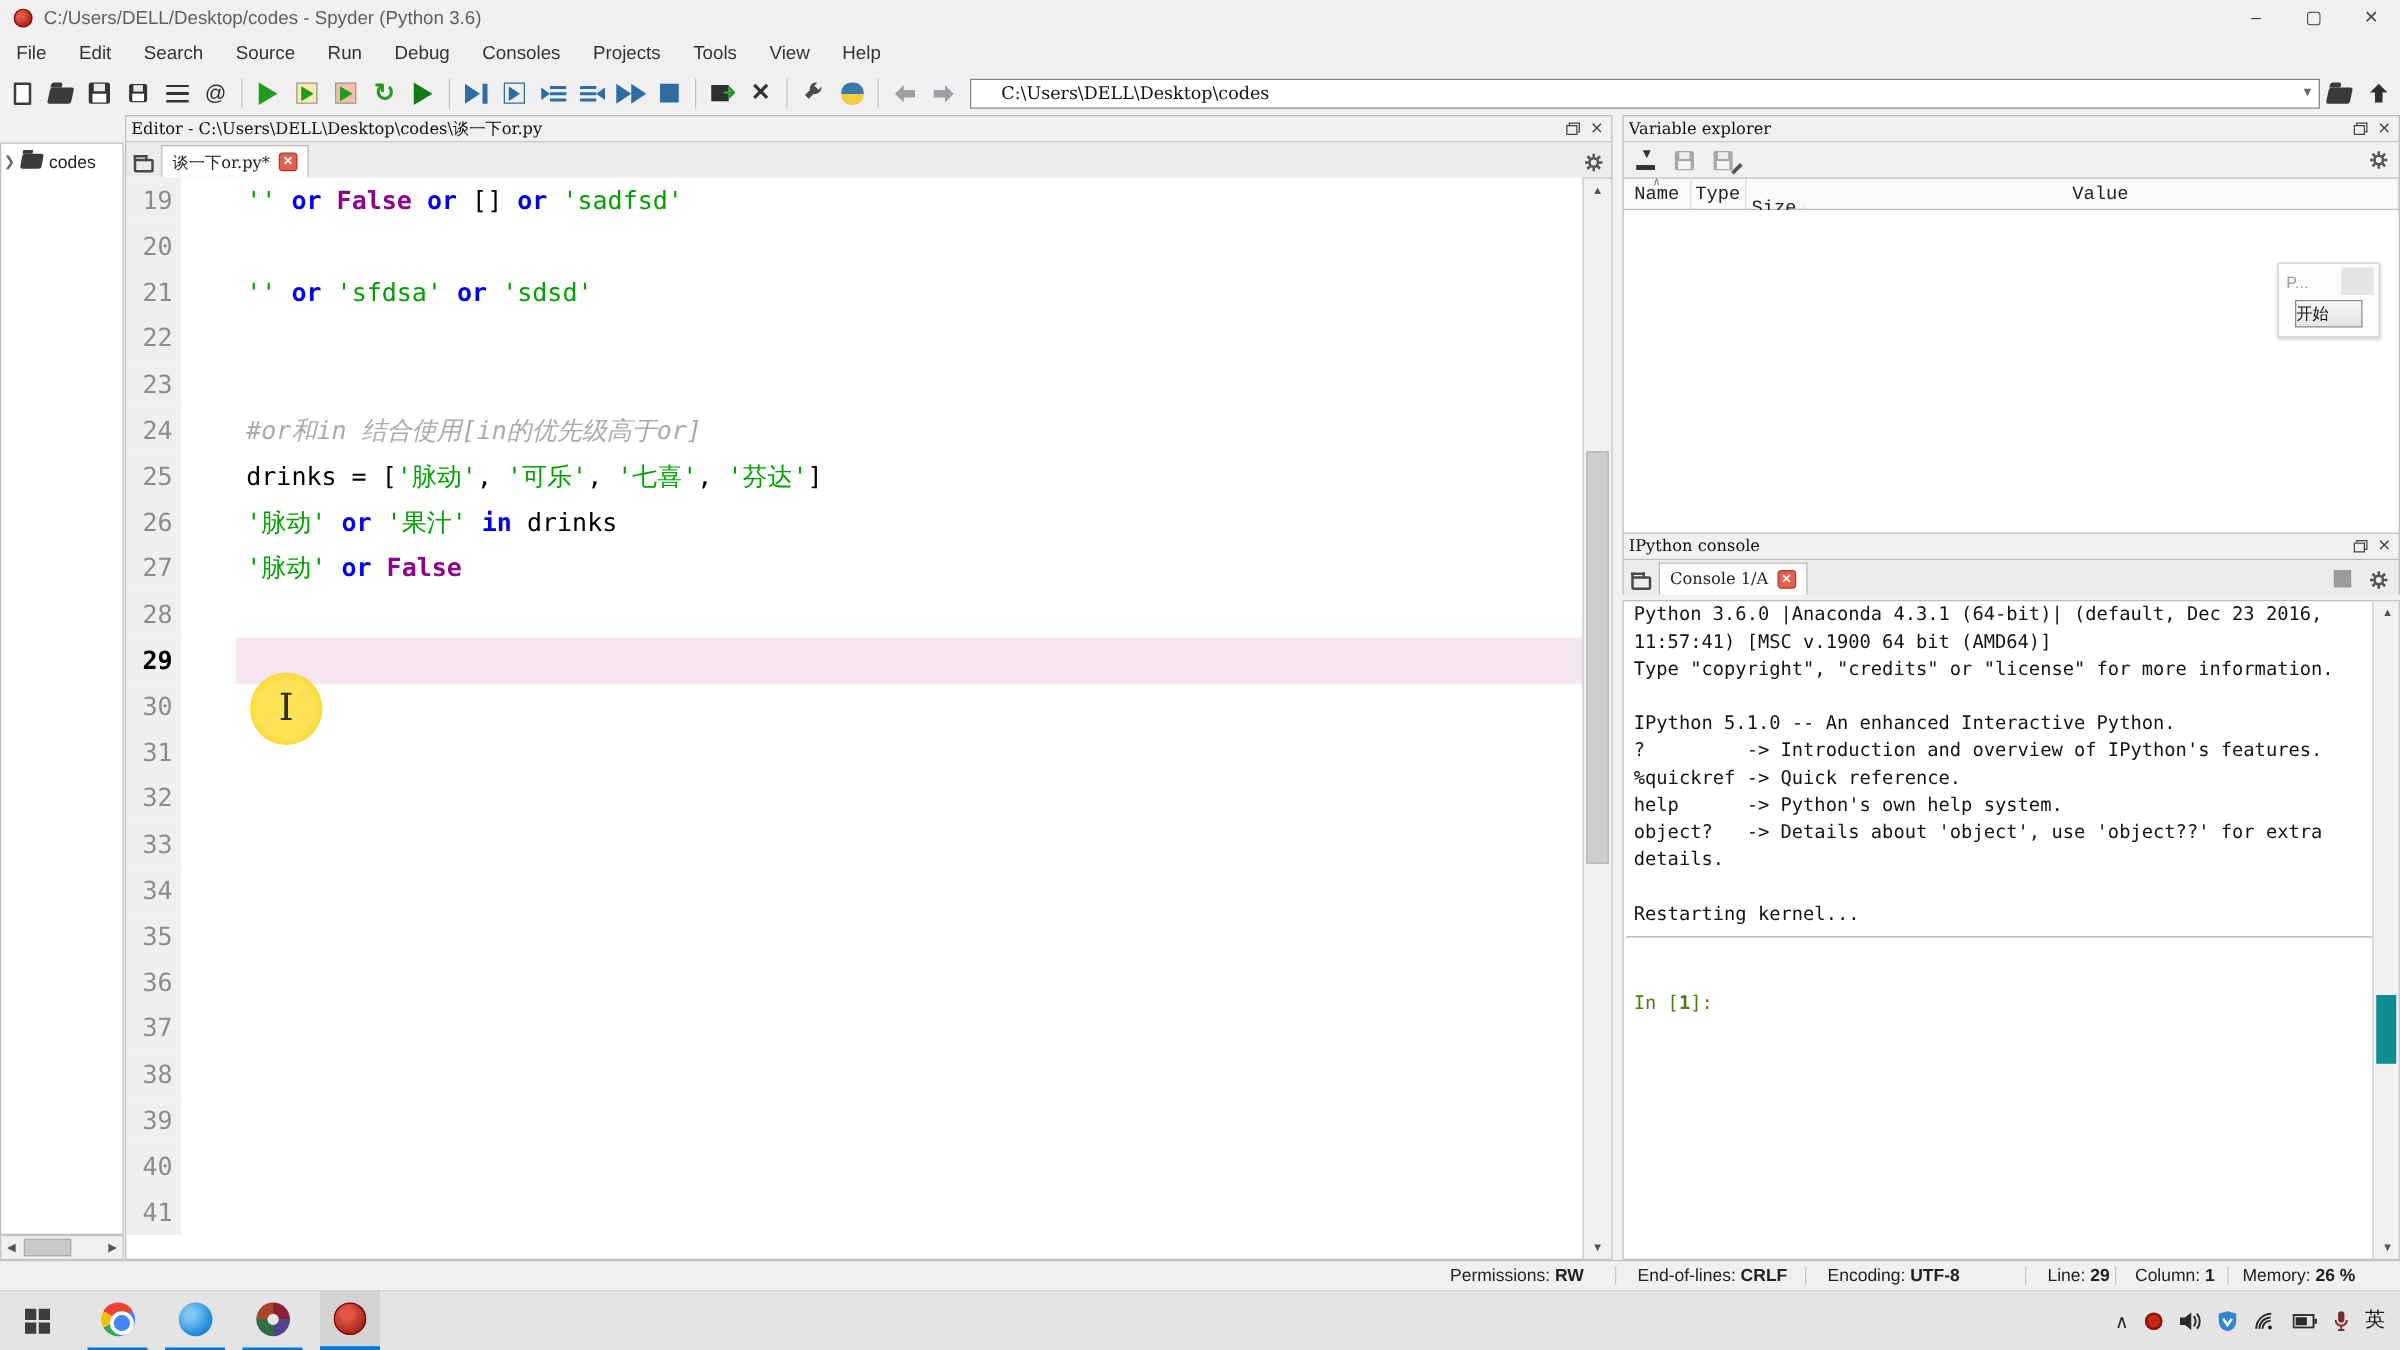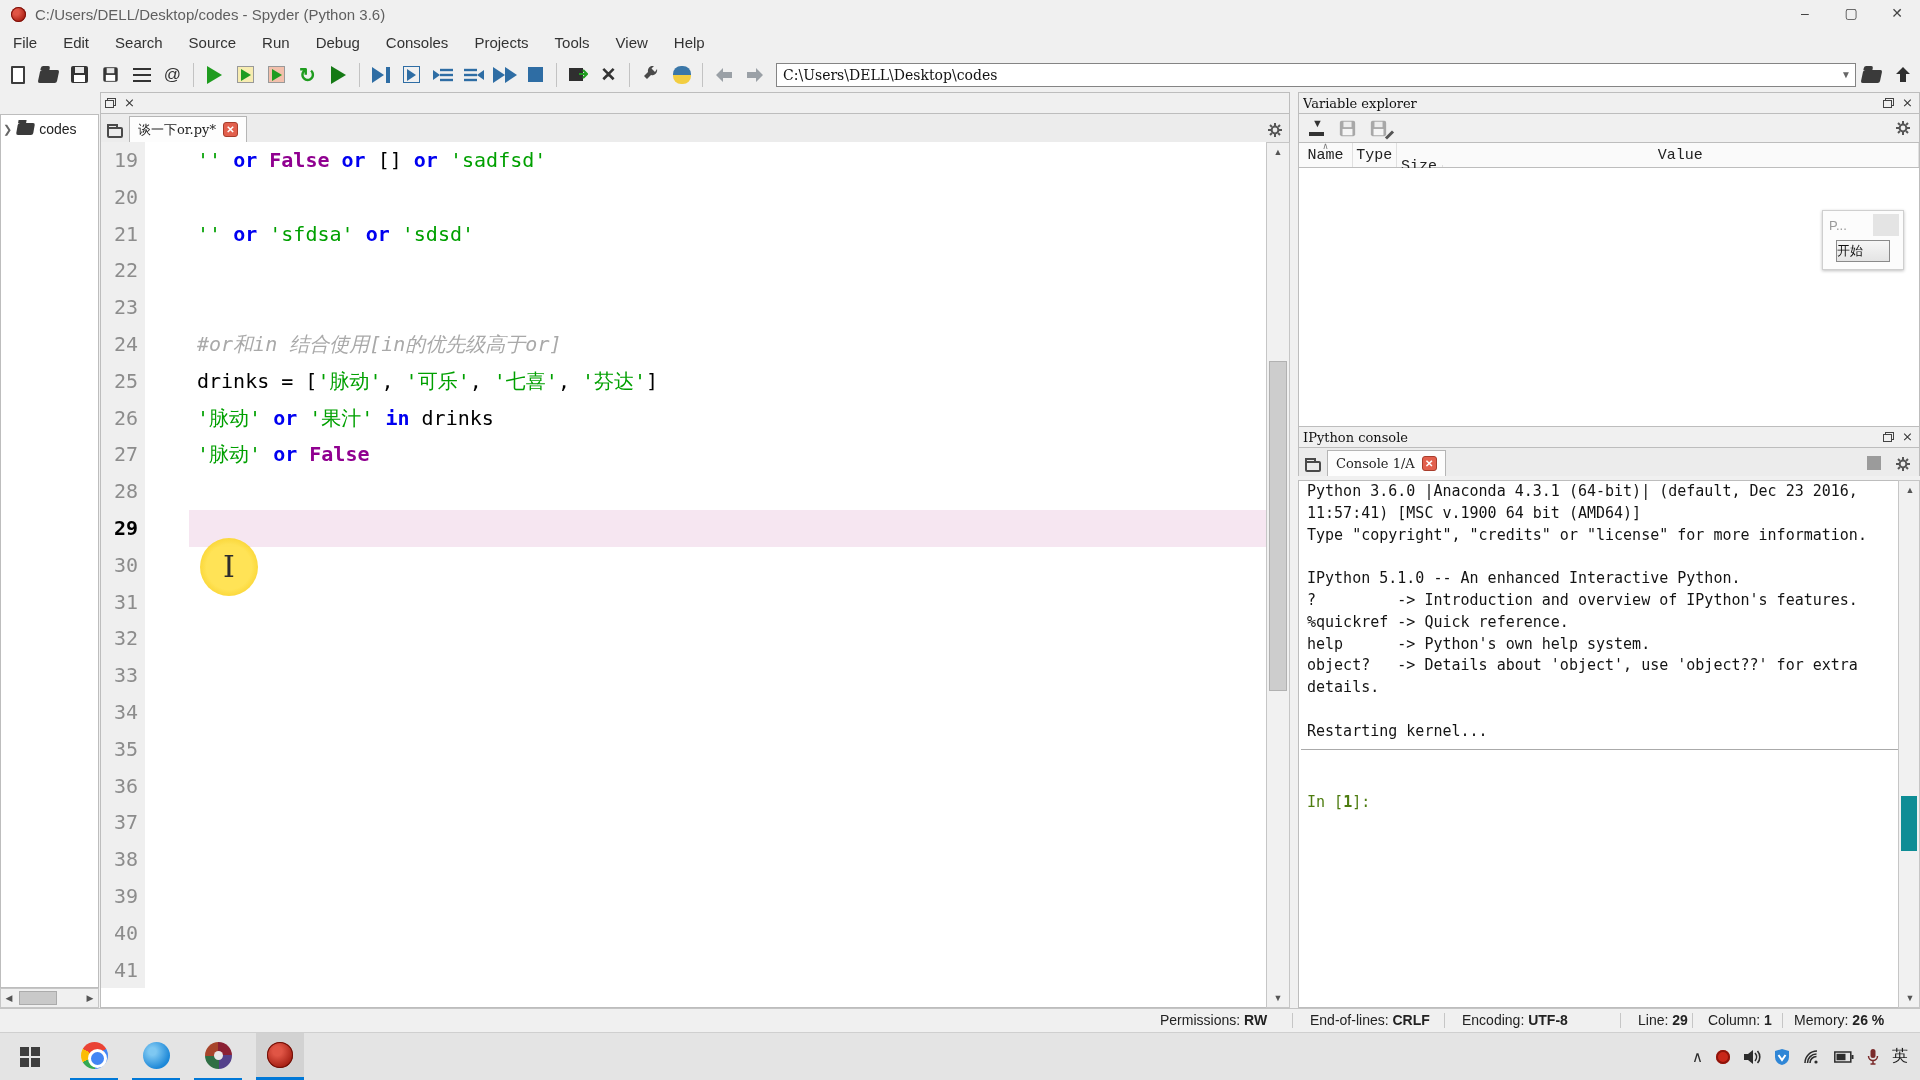--- a/index.html
+++ b/index.html
@@ -34,21 +34,21 @@
       linear-gradient(#333 2px, transparent 2px, transparent 6px, #333 6px, #333 8px, transparent 8px, transparent 12px, #333 12px) ; }
   .tri-g { width:0; height:0; border-left:15px solid #1f9c1f; border-top:9px solid transparent; border-bottom:9px solid transparent; }
   .tri-g.small { border-left-width:10px; border-top-width:6px; border-bottom-width:6px; }
   .cellbox { width:17px; height:17px; border:1px solid #999; display:flex; align-items:center; justify-content:center; }
   .cellbox.yellow { background:#f7ecb1; } .cellbox.red { background:#f3c0ac; }
   .tri-b { width:0; height:0; border-left:12px solid #2e6da4; border-top:8px solid transparent; border-bottom:8px solid transparent; }
   .bar-b { width:4px; height:16px; background:#2e6da4; margin-left:2px; }
   .sq-b { width:15px; height:15px; background:#2e6da4; }
   .pyball { width:18px; height:18px; border-radius:45%; background:linear-gradient(180deg,#3b77a8 50%,#f2cd41 50%); }
   .combo { height:24px; width:1108px; margin-left:6px; background:#fff; border:1px solid #848484; display:flex; align-items:center; position:relative; }
-  .combo-text { font-family:"DejaVu Serif",serif; font-size:14px; color:#111; padding-left:6px; }
+  .combo-text { font-family:"DejaVu Serif",serif; font-size:14px; color:#111; padding-left:24px; }
   .combo-arrow { position:absolute; right:4px; font-size:10px; color:#666; }
 
   svg.i { display:block; }
 
   
   .phead { position:absolute; height:22px; background:#f0f0f0; border:1px solid #bdbdbd; display:flex; align-items:center; font-family:"DejaVu Serif",serif; font-size:13px; color:#111; padding:0 4px; }
   .phead .title { flex:1; white-space:nowrap; overflow:hidden; }
   .mbtns { display:flex; gap:8px; align-items:center; margin-right:2px; }
   .bfloat { position:relative; width:11px; height:10px; }
   .bfloat::before { content:""; position:absolute; right:0; top:0; width:7px; height:6px; border:1px solid #444; }
@@ -308,20 +308,21 @@
       <span>codes</span>
     </div>
   </div>
   <div class="hscroll">
     <span class="harrow">◀</span>
     <span class="hthumb"></span>
     <span class="harrow" style="margin-left:auto">▶</span>
   </div>
 
   <div class="phead" style="left:100px;top:92px;width:1190px;">
+    <span class="title">Editor - C:\Users\DELL\Desktop\codes\谈一下or.py</span>
     <span class="mbtns">
         <span class="bfloat"></span>
         <span class="bx">×</span>
       </span>
   </div>
   <div class="tabrow" style="left:100px;top:114px;width:1190px;">
     <div class="minifold"></div>
     <div class="tab">
       <span>谈一下or.py*</span>
       <span class="tclose">✕</span>

